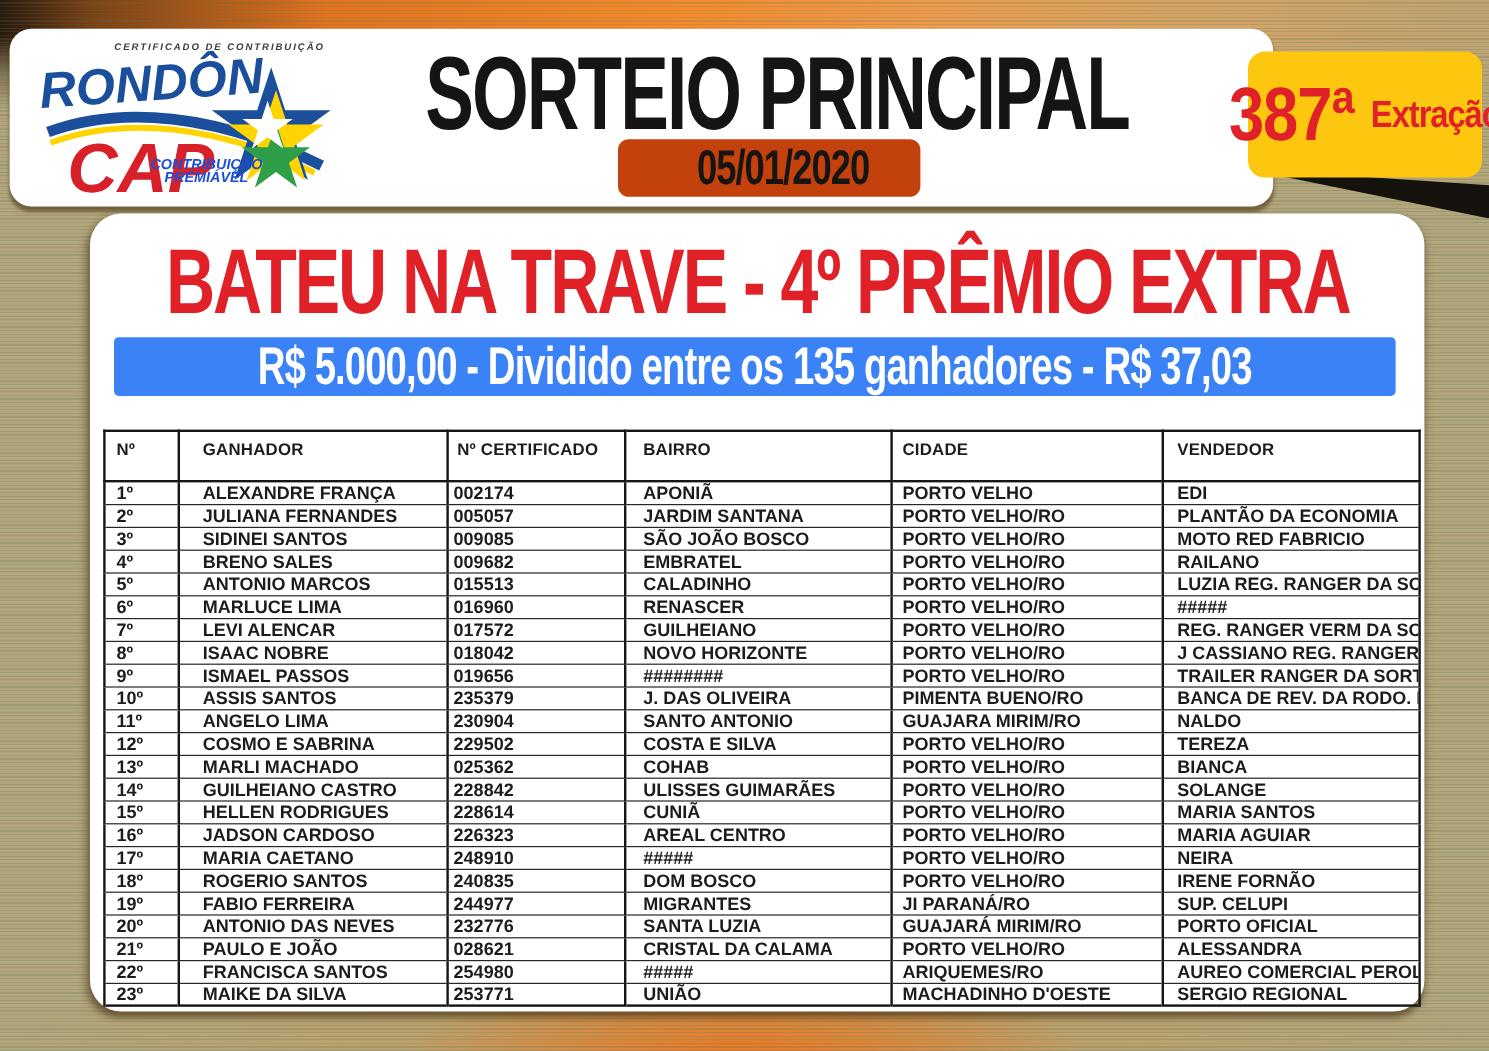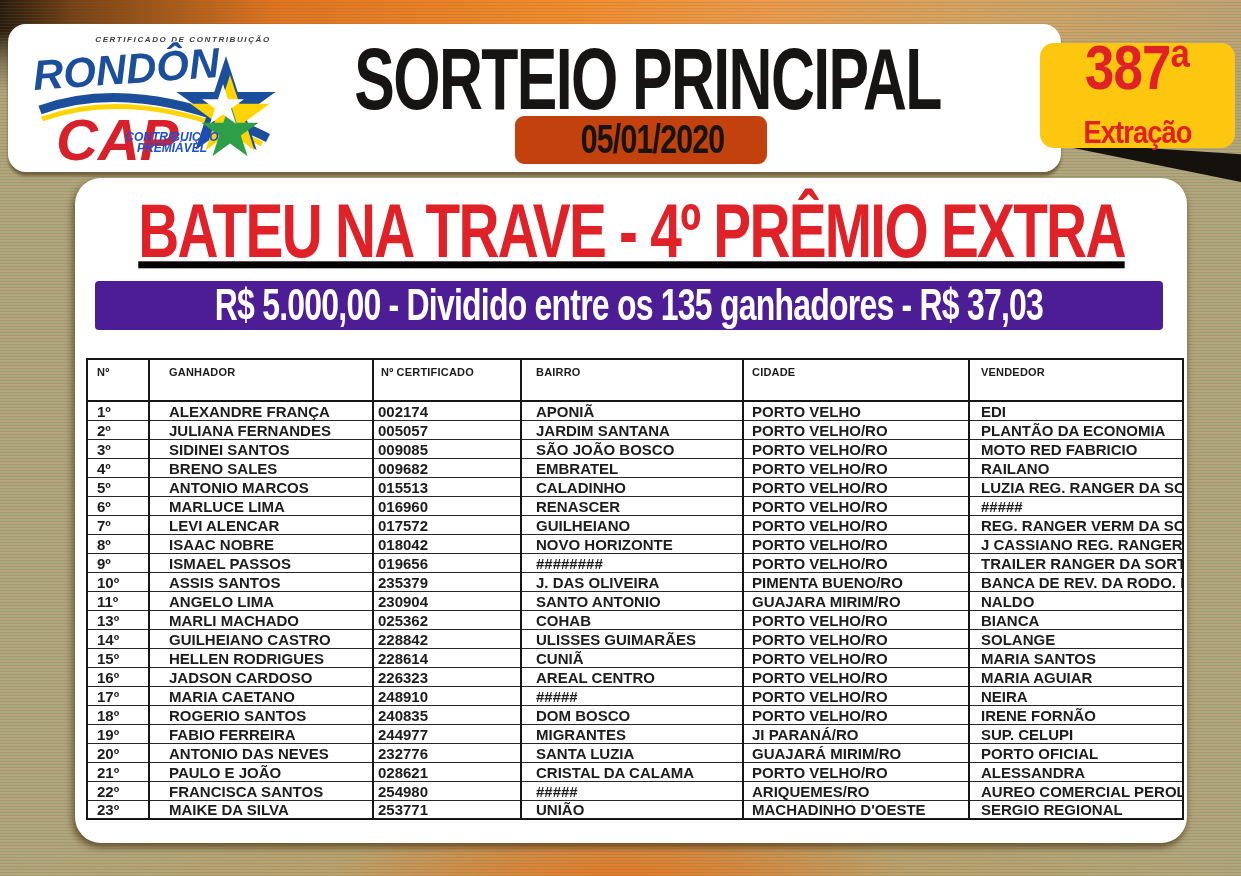--- a/index.html
+++ b/index.html
@@ -47,59 +47,59 @@
   .date-box {
     position:absolute; left:507px; top:92px; width:252px; height:48px;
     border-radius:9px; display:flex; align-items:center; justify-content:center;
   }
   .date-box .condensed { font-size:37px; color:#171513; transform:scale(0.82,1.1); letter-spacing:-1px; }
 
   
   .extraction-badge {
     position:absolute; left:1040px; top:43px; width:195px; height:105px;
     border-radius:14px; z-index:3;
-    display:flex; flex-direction:column; align-items:center; justify-content:space-between;
+    display:flex; flex-direction:row; align-items:center; justify-content:center;
   }
   .extraction-number { font-size:60px; line-height:50px; font-weight:700; transform:scale(0.88,1.05); letter-spacing:-1px; }
   .extraction-label  { font-size:31px; line-height:30px; font-weight:700; transform:scale(0.88,1.02); letter-spacing:-1px; }
   .badge-wedge {
     position:absolute; left:1052px; top:140px; width:189px; height:42px; z-index:2;
     background:#15110c;
     clip-path:polygon(0 4%, 100% 34%, 100% 100%, 8% 16%);
   }
 
   
   .main-card {
     position:absolute; left:75px; top:178px; width:1112px; height:665px;
     background:#ffffff; border-radius:26px; z-index:1;
     box-shadow:0 4px 6px rgba(70,50,20,0.5), -4px 4px 6px rgba(70,50,20,0.35);
   }
   .headline {
     position:absolute; top:14px; left:0; right:0; height:84px;
-    display:flex; align-items:flex-start; justify-content:center;text-decoration:underline;
+    display:flex; align-items:center; justify-content:center;
   }
   .headline .condensed {
     font-size:66px; transform:scale(0.86,1.16); letter-spacing:-2px;
   }
   .prize-bar {
     position:absolute; top:103px; left:20px; right:24px; height:49px; border-radius:4px;
     display:flex; align-items:center; justify-content:center;
   }
   .prize-bar .condensed { font-size:41px; color:#ffffff; transform:scale(0.78,1.08); letter-spacing:-1px; }
 
   
   table.winners {
     position:absolute; left:11px; top:180px;
     border-collapse:collapse; table-layout:fixed; width:1096px;
     color:#1c1c1c;
   }
   table.winners, table.winners th, table.winners td { border:2px solid #161616; }
   table.winners td { border-bottom:1px solid #262626; border-top:none; }
   table.winners th {
-    height:42px; font-size:11px; font-weight:700; text-align:left;
+    height:42px; font-size:14px; font-weight:700; text-align:left;
     vertical-align:top; padding-top:6px; letter-spacing:0.2px;
   }
   table.winners td {
     height:19px; font-size:15px; font-weight:700; line-height:1;
     vertical-align:bottom; padding-bottom:1px; white-space:nowrap; overflow:hidden;
   }
   th.col-n, td.cell-n { padding-left:9px; }
   th.col-ganhador, td.cell-ganhador { padding-left:19px; }
   th.col-certificado { padding-left:7px; }
   td.cell-certificado { padding-left:4px; }
@@ -150,21 +150,21 @@
 <div class="badge-wedge"></div>
 <div class="extraction-badge" id="extractionBadge" style="background: rgb(254, 199, 15);">
   <span class="extraction-number condensed" style="color: rgb(224, 33, 39);">387ª</span>
   <span class="extraction-label condensed" style="color: rgb(224, 33, 39);">Extração</span>
 </div>
 
 <div class="main-card">
   <div class="headline">
     <span class="condensed" id="headlineText" style="color: rgb(224, 33, 39);">BATEU NA TRAVE - 4º PRÊMIO EXTRA</span>
   </div>
-  <div class="prize-bar" id="prizeBar" style="background: #4c1d95;">
+  <div class="prize-bar" id="prizeBar" style="background: #3b82f6;">
     <span class="condensed">R$ 5.000,00 - Dividido entre os 135 ganhadores - R$ 37,03</span>
   </div>
 
   <table class="winners">
     <colgroup>
       <col style="width:62px">
         <col style="width:224px">
         <col style="width:148px">
       <col style="width:222px">
         <col style="width:226px">
@@ -263,20 +263,28 @@
         </tr>
         <tr>
           <td class="cell-n">11º</td>
           <td class="cell-ganhador">ANGELO LIMA</td>
           <td class="cell-certificado">230904</td>
           <td class="cell-bairro">SANTO ANTONIO</td>
           <td class="cell-cidade">GUAJARA MIRIM/RO</td>
           <td class="cell-vendedor">NALDO</td>
         </tr>
         <tr>
+          <td class="cell-n">12º</td>
+          <td class="cell-ganhador">COSMO E SABRINA</td>
+          <td class="cell-certificado">229502</td>
+          <td class="cell-bairro">COSTA E SILVA</td>
+          <td class="cell-cidade">PORTO VELHO/RO</td>
+          <td class="cell-vendedor">TEREZA</td>
+        </tr>
+        <tr>
           <td class="cell-n">13º</td>
           <td class="cell-ganhador">MARLI MACHADO</td>
           <td class="cell-certificado">025362</td>
           <td class="cell-bairro">COHAB</td>
           <td class="cell-cidade">PORTO VELHO/RO</td>
           <td class="cell-vendedor">BIANCA</td>
         </tr>
         <tr>
           <td class="cell-n">14º</td>
           <td class="cell-ganhador">GUILHEIANO CASTRO</td>

